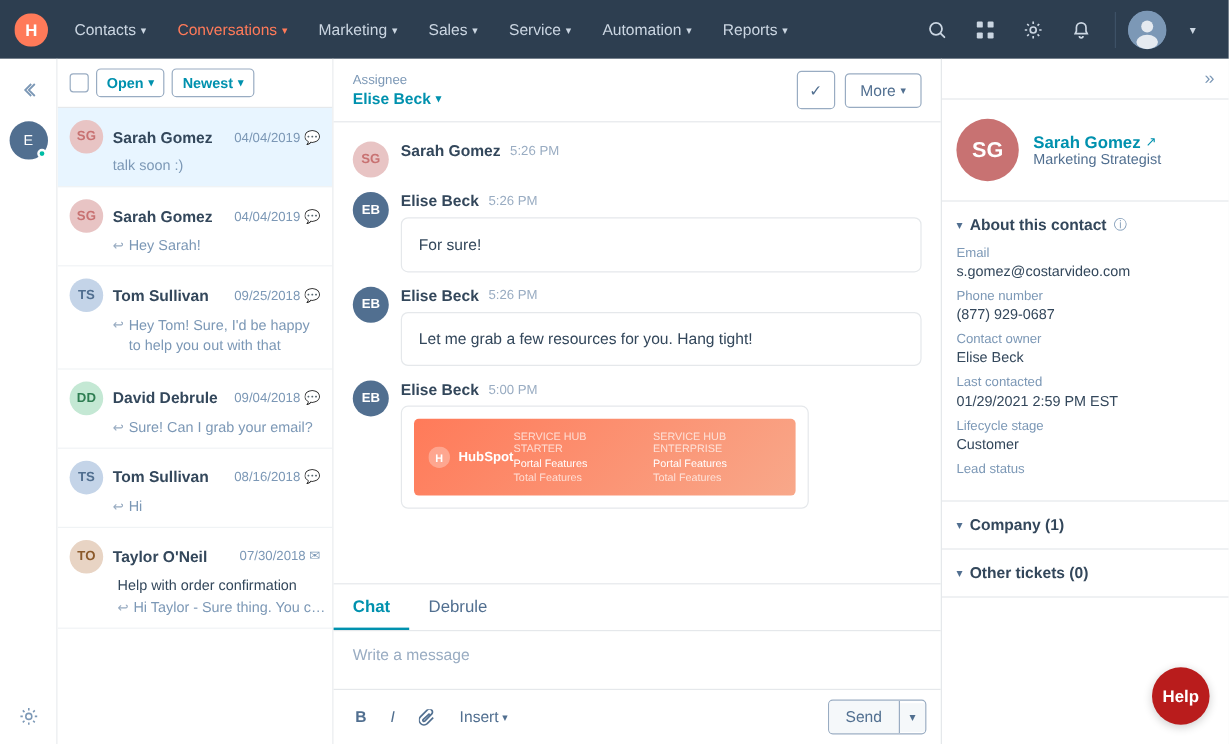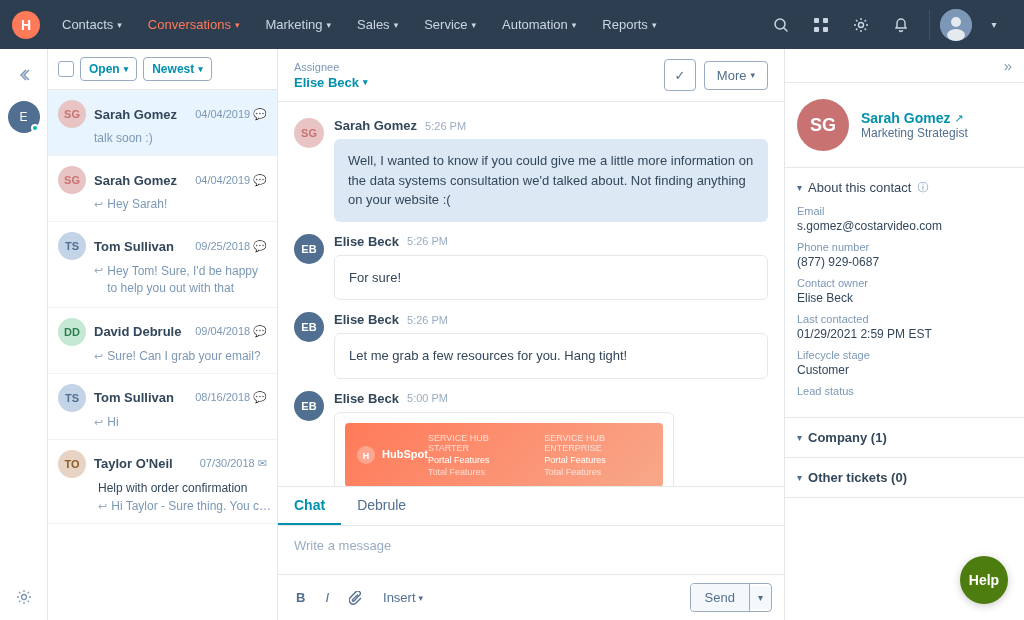--- a/index.html
+++ b/index.html
@@ -199,37 +199,37 @@
     .contact-name-row { display: flex; align-items: center; gap: 4px; }
     .contact-name { font-weight: 700; font-size: 14px; color: #0091ae; }
     .contact-ext-icon { color: #0091ae; font-size: 11px; }
     .contact-role { font-size: 12px; color: #516f90; }
 
     .about-section { padding: 12px; border-bottom: 1px solid #e5e8eb; }
     .about-header {
       display: flex; align-items: center; gap: 6px; margin-bottom: 10px; cursor: pointer;
     }
     .about-chevron { color: #516f90; font-size: 10px; }
-    .about-title { font-weight: 400; font-size: 13px; color: #33475b; }
+    .about-title { font-weight: 700; font-size: 13px; color: #33475b; }
     .info-icon { color: #7c98b6; font-size: 11px; cursor: pointer; }
     .about-field { margin-bottom: 8px; }
     .about-field-label { font-size: 11px; color: #7c98b6; margin-bottom: 2px; }
     .about-field-value { font-size: 12px; color: #33475b; }
 
     .section-row {
       padding: 12px; border-bottom: 1px solid #e5e8eb;
       display: flex; align-items: center; justify-content: space-between; cursor: pointer;
     }
     .section-row-left { display: flex; align-items: center; gap: 6px; }
     .section-chevron { color: #516f90; font-size: 10px; }
     .section-title { font-weight: 700; font-size: 13px; color: #33475b; }
 
     .help-btn {
       position: fixed; bottom: 16px; right: 16px;
-      width: 48px; height: 48px; border-radius: 50%; background: #4d7c0f;
+      width: 48px; height: 48px; border-radius: 50%; background: #b91c1c;
       display: flex; align-items: center; justify-content: center;
       color: #fff; font-size: 14px; font-weight: 600; cursor: pointer;
       box-shadow: 0 2px 8px rgba(0,0,0,0.2);
     }
 
     
     .av-sg { background: #e8c4c4; color: #c87272; }
     .av-ts { background: #c4d4e8; color: #516f90; }
     .av-dd { background: #c4e8d4; color: #2e7d52; }
     .av-to { background: #e8d4c4; color: #8b5a2b; }
@@ -461,23 +461,20 @@
     </div>
 
     <div class="messages-area">
 
       <div class="msg-with-avatar">
         <div class="msg-avatar av-sg" style="width:30px;height:30px;border-radius:50%;display:flex;align-items:center;justify-content:center;color:#c87272;font-size:11px;font-weight:600;flex-shrink:0;">SG</div>
         <div class="msg-content">
           <div class="msg-header">
             <span class="msg-sender">Sarah Gomez</span>
             <span class="msg-time">5:26 PM</span>
-          </div>
-          <div class="msg-bubble customer-msg">
-            Well, I wanted to know if you could give me a little more information on the data systems consultation we'd talked about. Not finding anything on your website :(
           </div>
         </div>
       </div>
 
       <div class="msg-with-avatar">
         <div style="width:30px;height:30px;border-radius:50%;background:#516f90;display:flex;align-items:center;justify-content:center;color:#fff;font-size:11px;font-weight:600;flex-shrink:0;">EB</div>
         <div class="msg-content">
           <div class="msg-header">
             <span class="msg-sender">Elise Beck</span>
             <span class="msg-time">5:26 PM</span>

